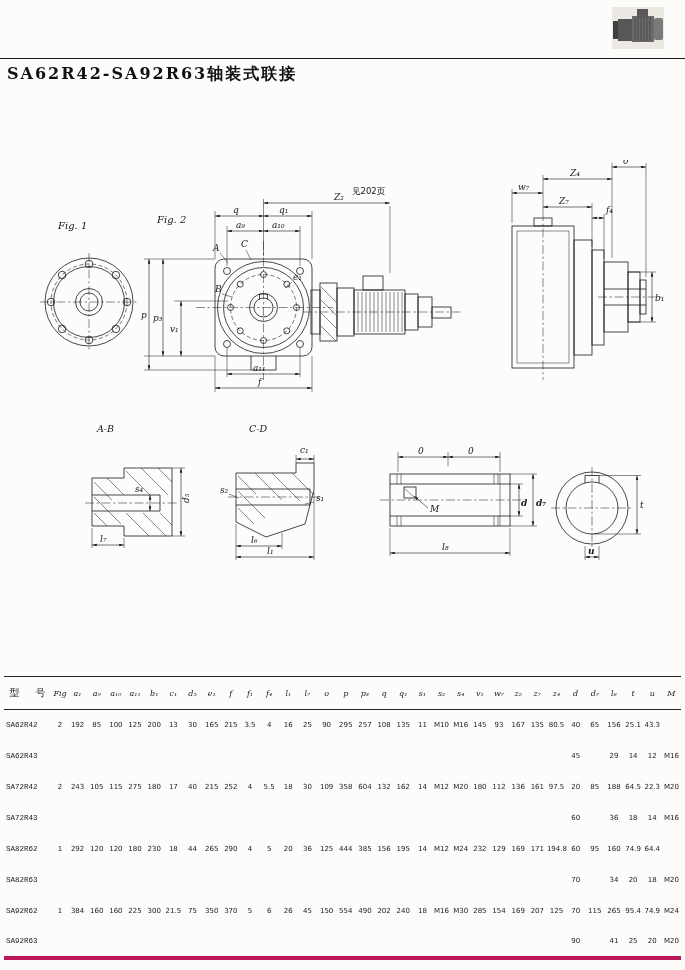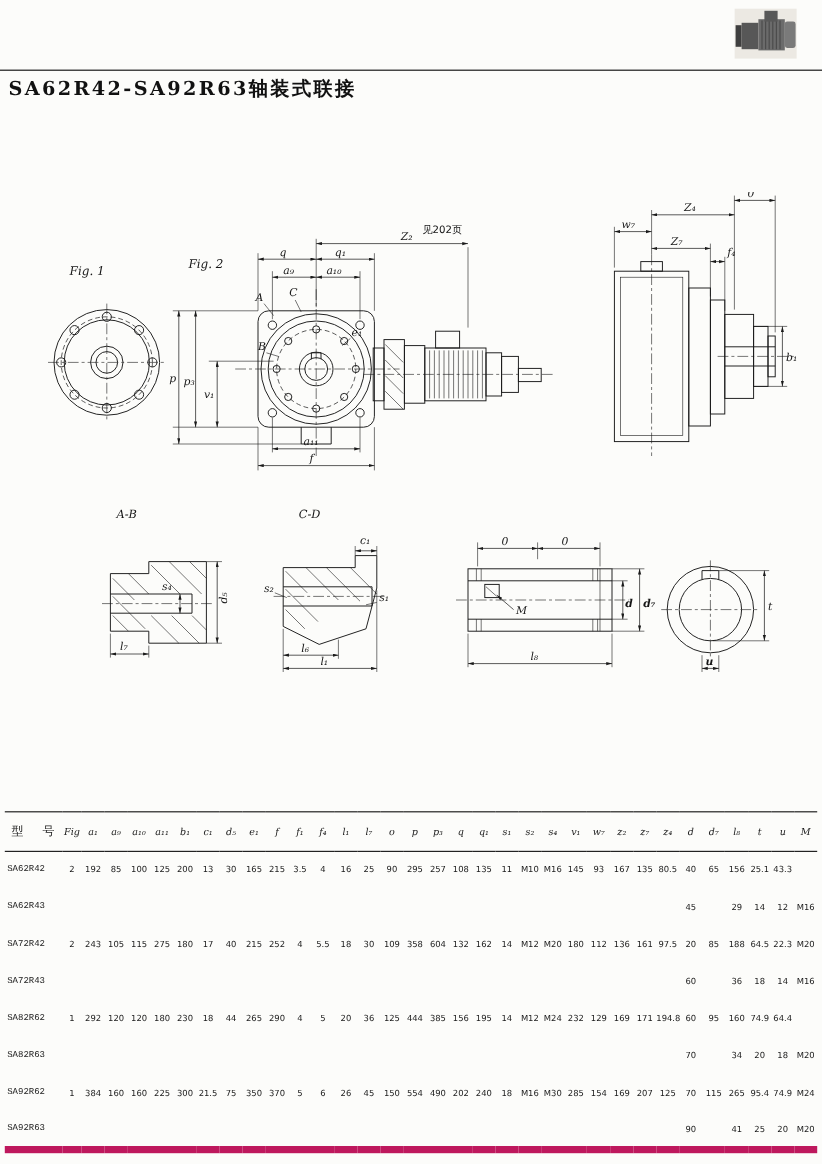--- a/index.html
+++ b/index.html
@@ -23,21 +23,21 @@
   .drawing text.b{font-weight:700}
   .dim-table{position:absolute;left:4px;top:676px;width:677px;border-collapse:collapse;table-layout:fixed}
   .dim-table th,.dim-table td{font-size:7px;text-align:center;white-space:nowrap;overflow:visible;
       color:#1a1a1a;padding:0;font-family:"DejaVu Sans",sans-serif}
   .dim-table thead th{font-family:"DejaVu Serif",serif;font-style:italic;font-size:8px;height:33px;
       vertical-align:middle;border-top:1.2px solid #222;border-bottom:1px solid #222;font-weight:400}
   .dim-table thead th.model-h{font-style:normal;font-family:Liberation Mono, monospace;font-size:10px;
       text-align:center;padding-left:4px;letter-spacing:5px}
   .dim-table tbody td{height:31px}
   .dim-table tbody td.model{text-align:left;padding-left:2px;font-size:7.5px;font-family:Liberation Mono, monospace}
-  .dim-table tbody tr:last-child td{border-bottom:6px solid #be185d}
+  .dim-table tbody tr:last-child td{border-bottom:4px solid #be185d}
 </style>
 </head>
 <body>
 
 <div class="page">
 
   <svg class="photo" width="52" height="42">
     <rect x="0" y="0" width="52" height="42" fill="#ece9e3"></rect>
     <rect x="1" y="14" width="5" height="18" fill="#3f3f3f"></rect>
     <rect x="6" y="12" width="14" height="22" fill="#575757"></rect>

